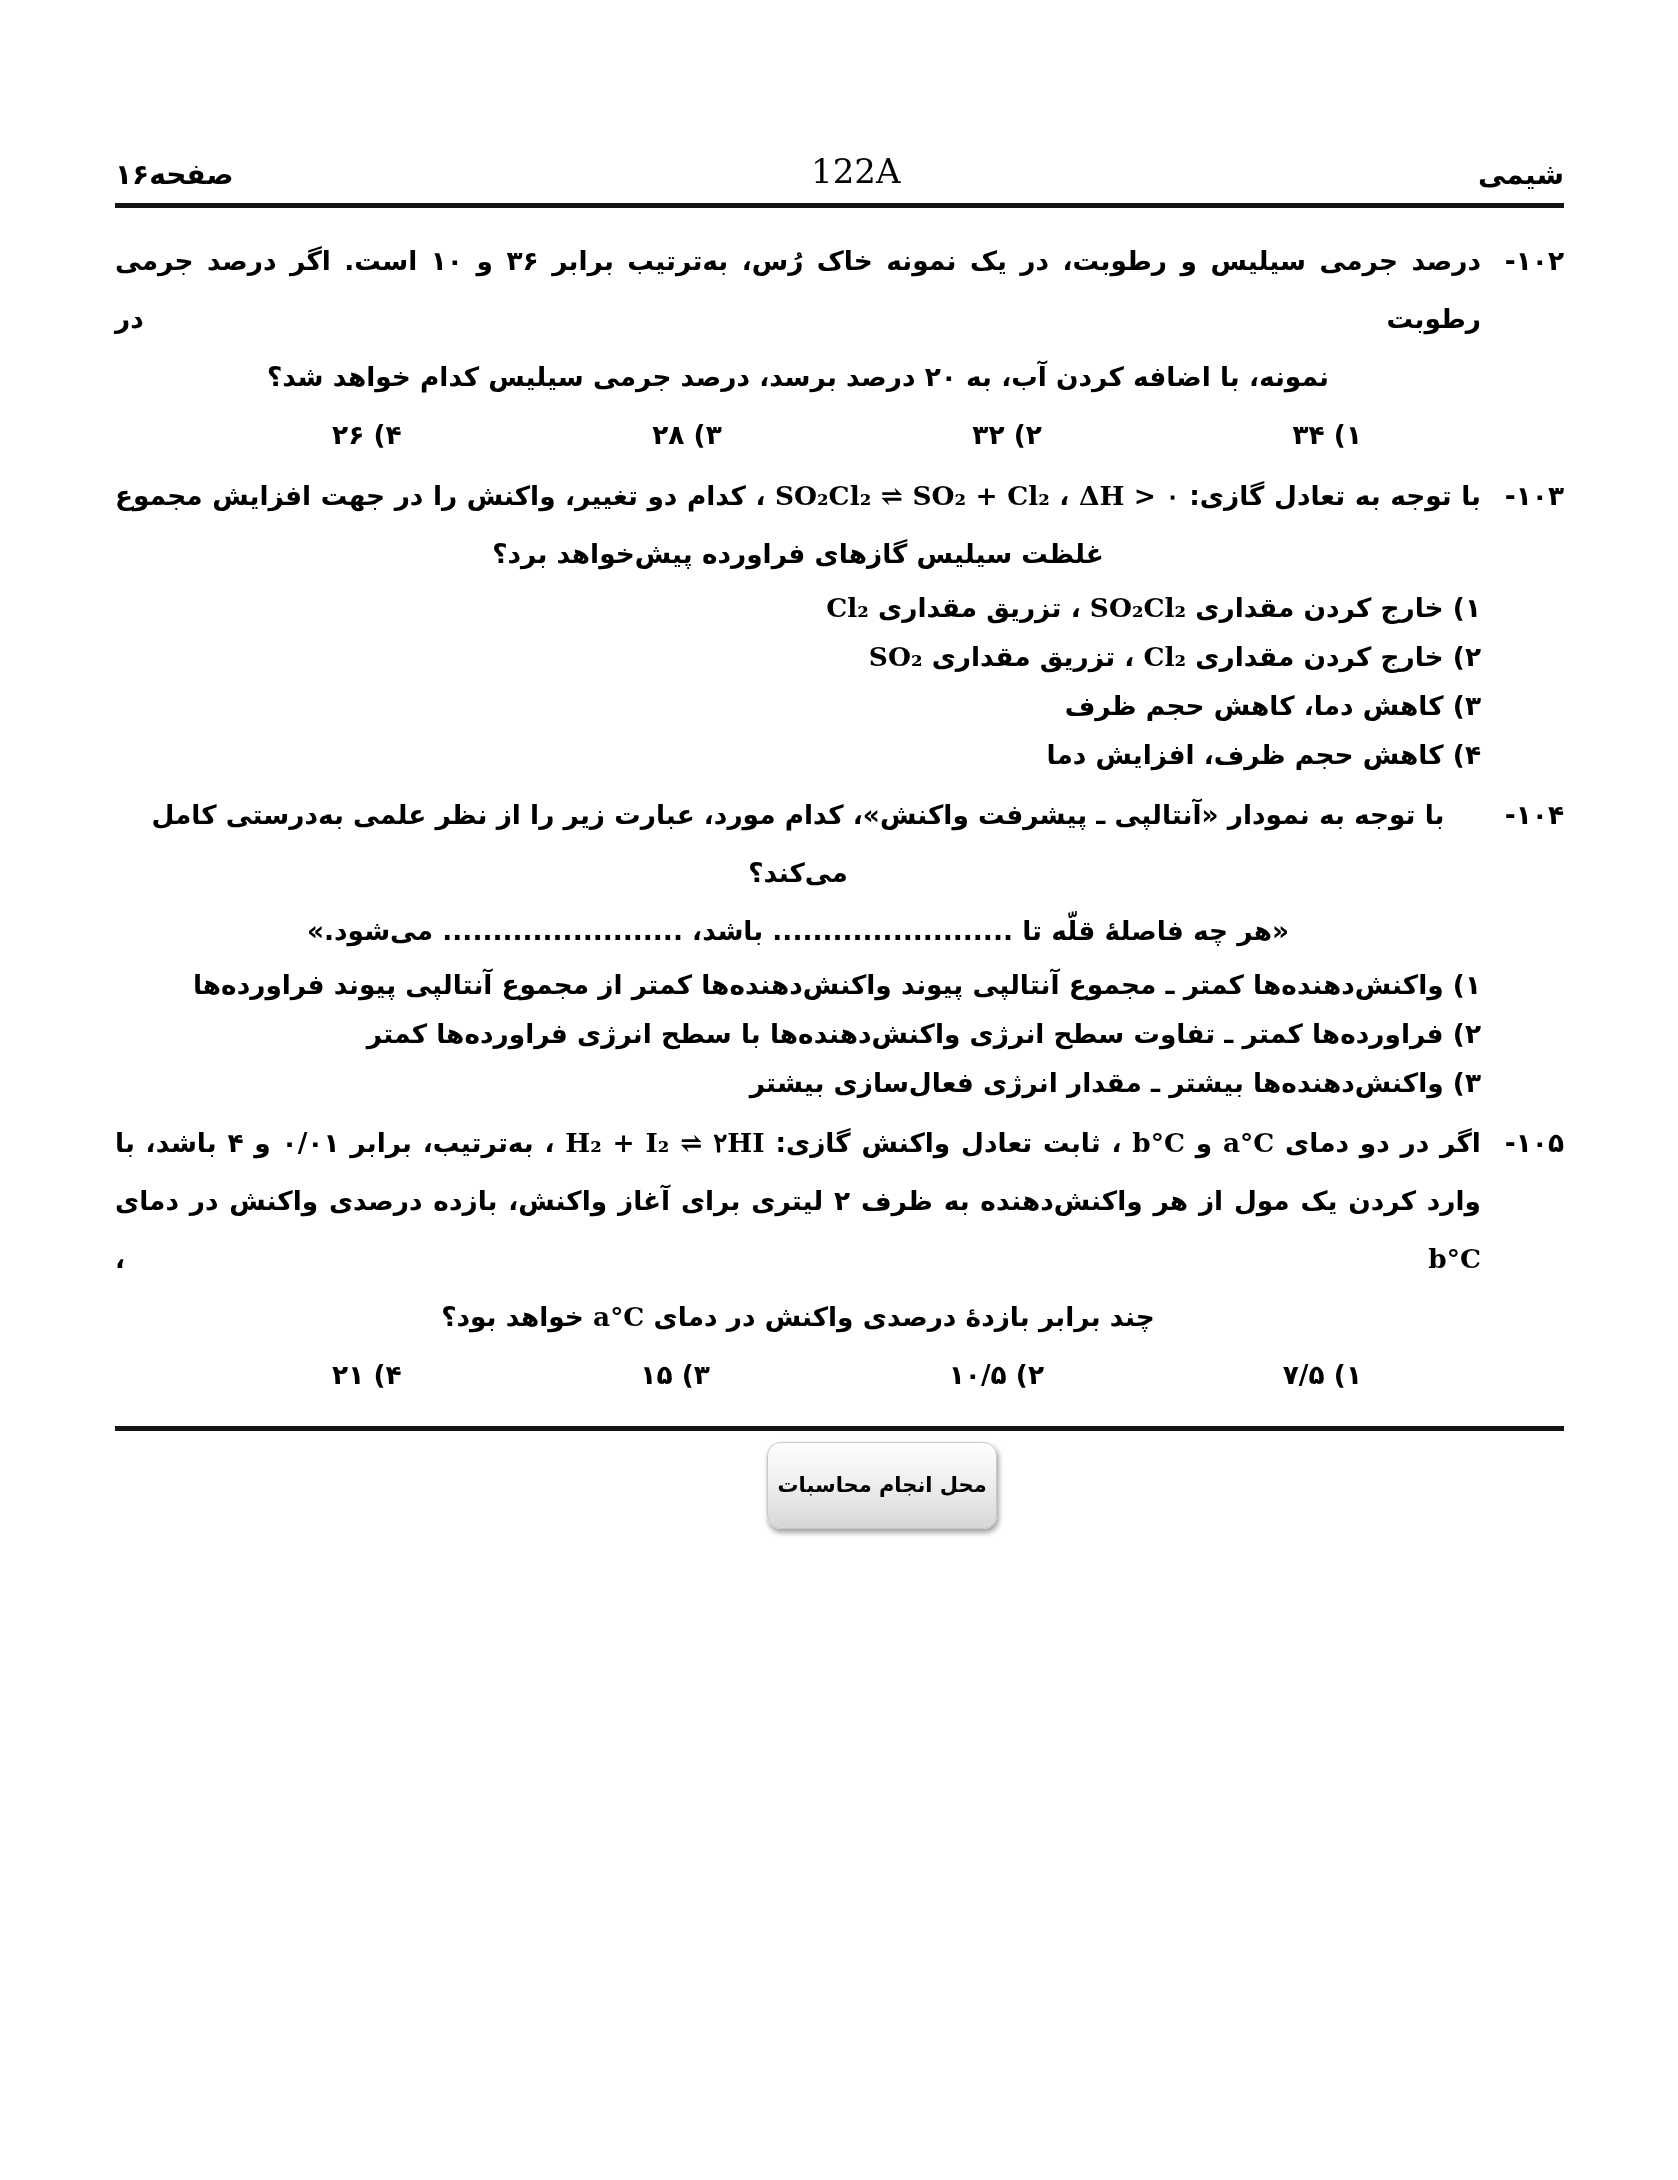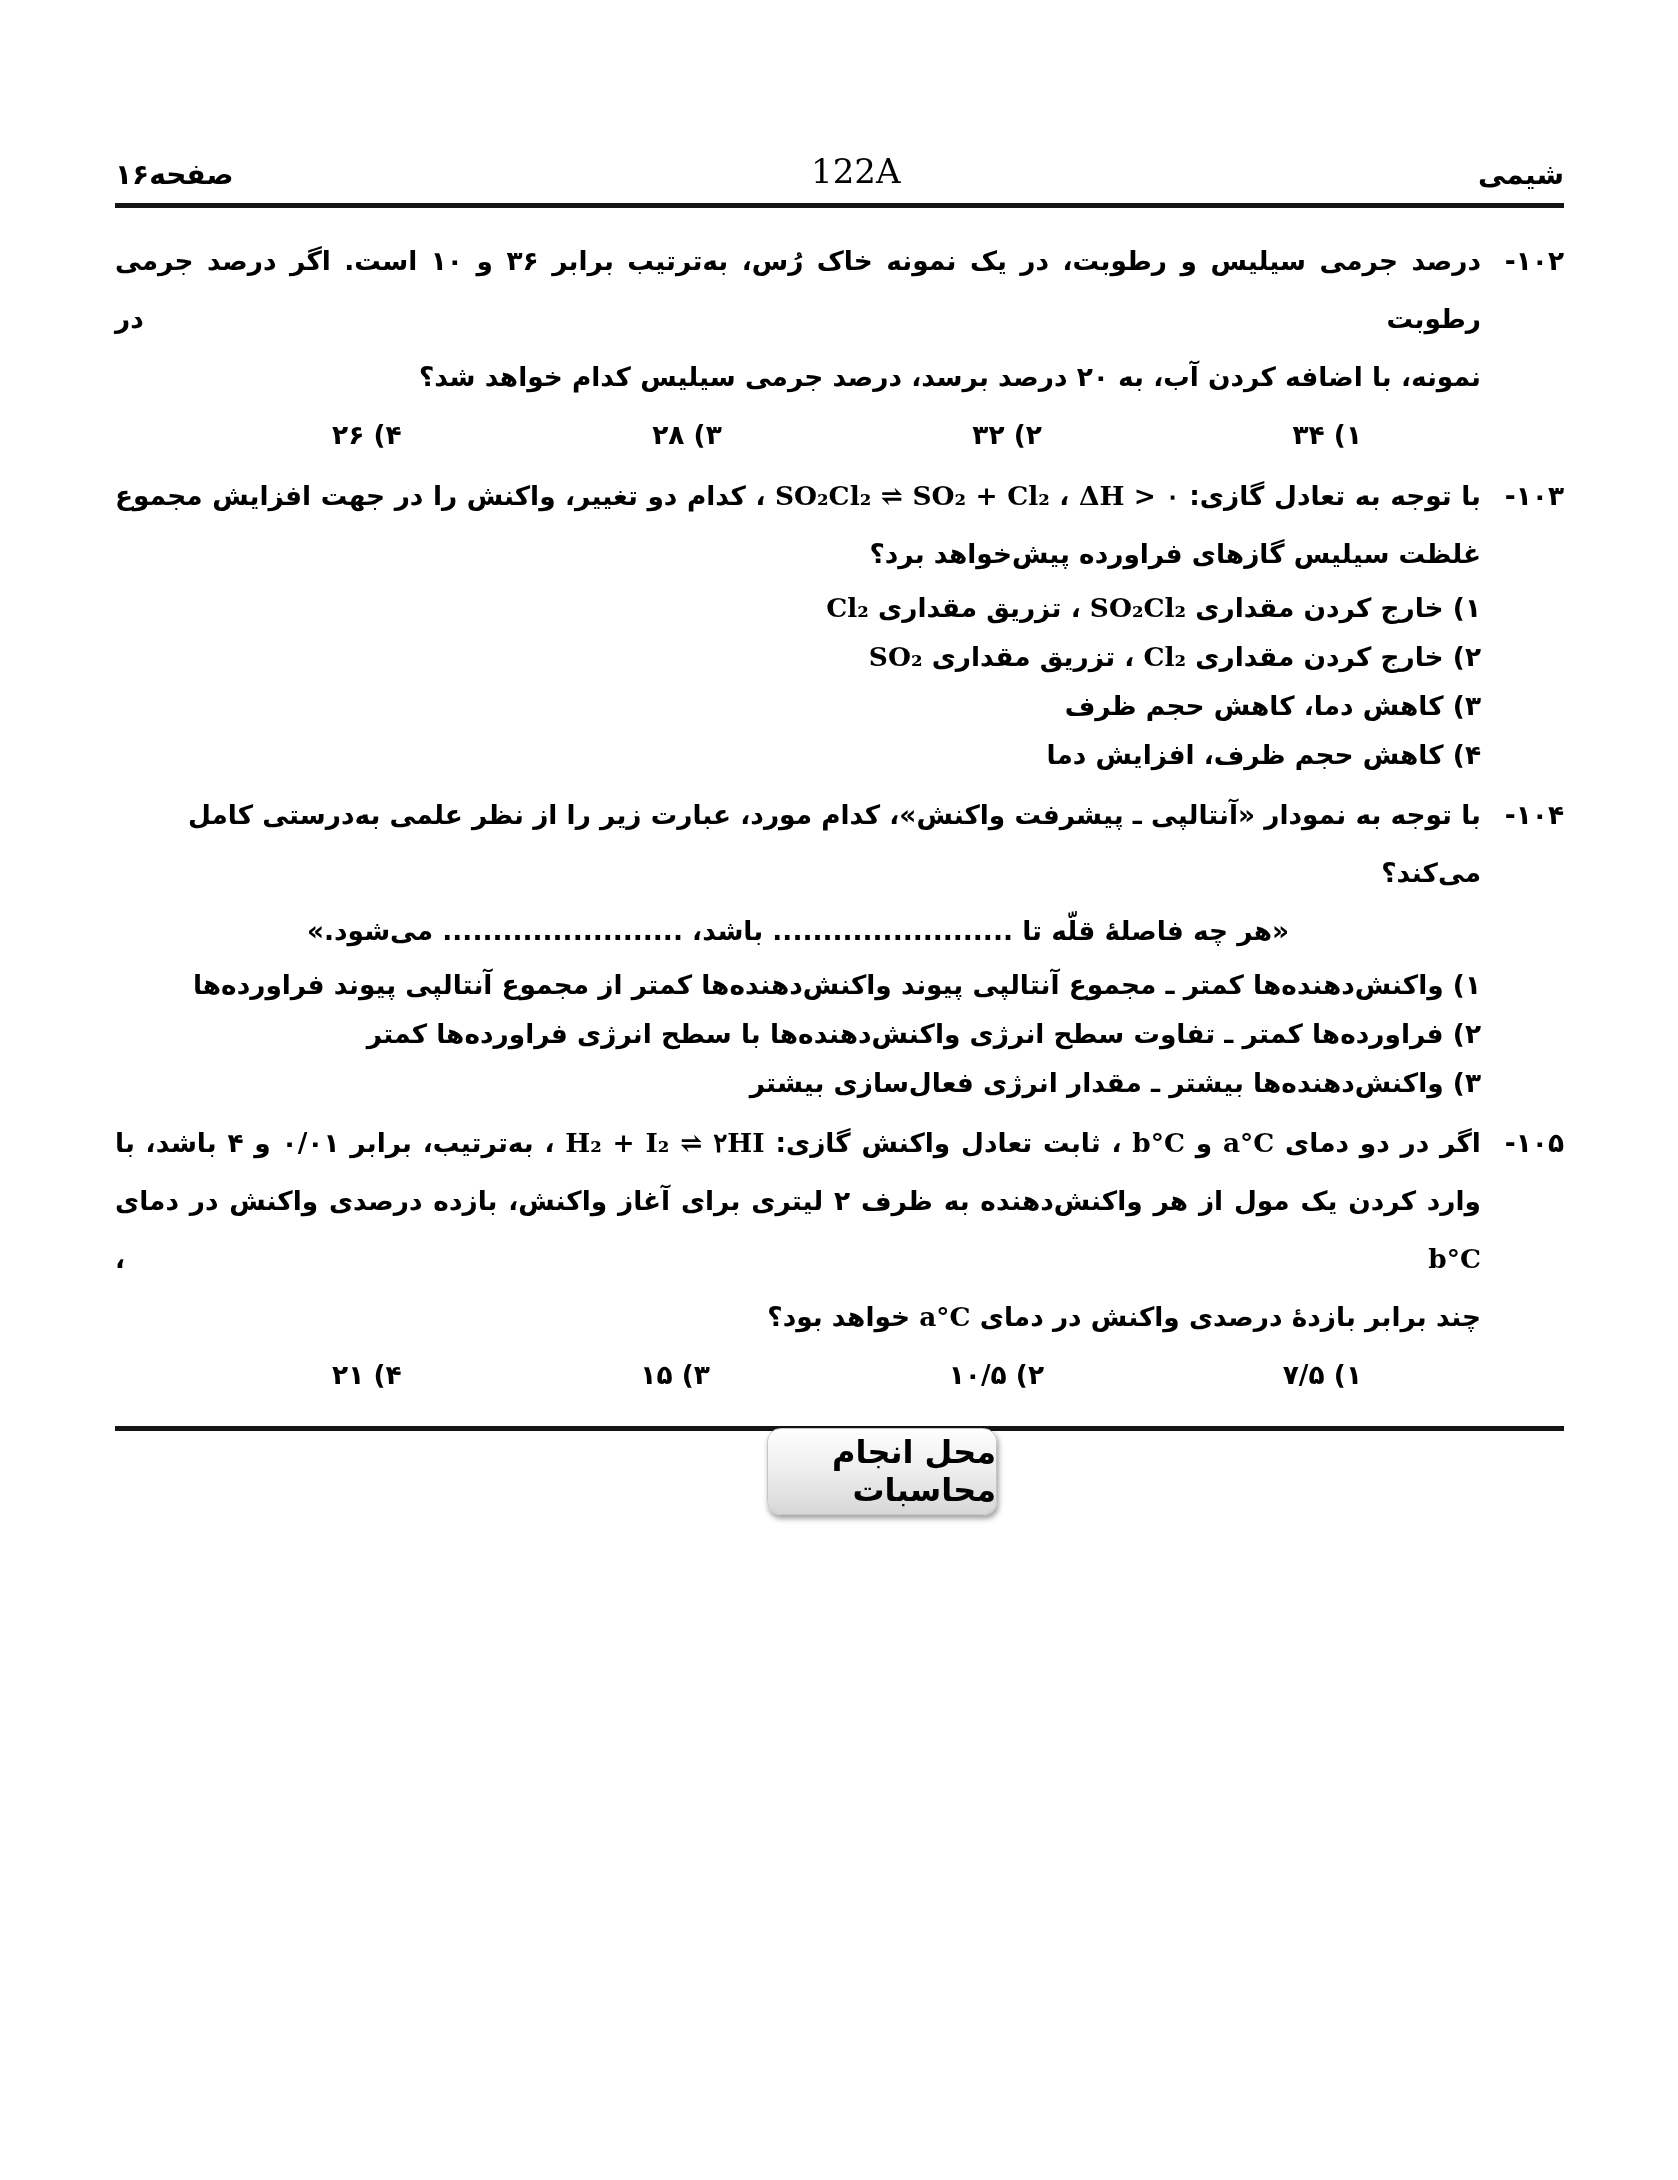--- a/index.html
+++ b/index.html
@@ -12,39 +12,39 @@
   .header{
     display:flex;justify-content:space-between;align-items:flex-end;
     margin:0 115px;padding-top:147px;height:44px;font-size:28px;
   }
   .h-code{font-family:"DejaVu Serif",serif;font-weight:normal;font-size:34px;direction:ltr;}
   .rule{margin:12px 115px 0;border-top:5.1px solid #141414;}
   .content{margin:0 115px;padding-top:17px;font-size:26.4px;}
   .question{display:flex;margin-top:6.8px;}
   .qnum{min-width:83px;line-height:58px;}
   .qbody{flex:1;line-height:58px;}
-  .qline{text-align:right;}
+  .qline{text-align:center;}
   .qline.fill{text-align:justify;text-align-last:justify;}
   .qline.center{text-align:center;}
   .math{font-family:"DejaVu Serif",serif;font-weight:bold;direction:ltr;unicode-bidi:isolate;}
   .opt-line{line-height:49px;}
   .opts-inline{
     display:flex;justify-content:space-between;direction:rtl;
     padding:0 119px 0 217px;line-height:51px;margin-top:3.4px;
   }
   .opt{white-space:nowrap;}
   .footer{position:relative;margin:25.6px 115px 0;height:111px;}
   .footer-rule{border-top:5.1px solid #141414;margin-top:19px;}
   .calc-badge{
-    position:absolute;top:2px;left:45%;width:228px;height:85px;
+    position:absolute;top:16px;left:45%;width:228px;height:85px;
     border-radius:13.6px;border:1.7px solid #c6c6c6;
     background:linear-gradient(180deg,#fefefe 0%,#efefef 45%,#d7d7d7 100%);
     box-shadow:1.7px 3.4px 5.1px rgba(0,0,0,0.35), inset 0 1.7px 0 #ffffff;
-    display:flex;align-items:center;justify-content:flex-start;
-    font-size:32px;
+    display:flex;align-items:center;justify-content:center;
+    font-size:21px;
   }
 </style>
 </head>
 <body>
 
 <div class="page">
 
   <div class="header">
     <div class="h-subject">شیمی</div>
     <div class="h-code">122A</div>

